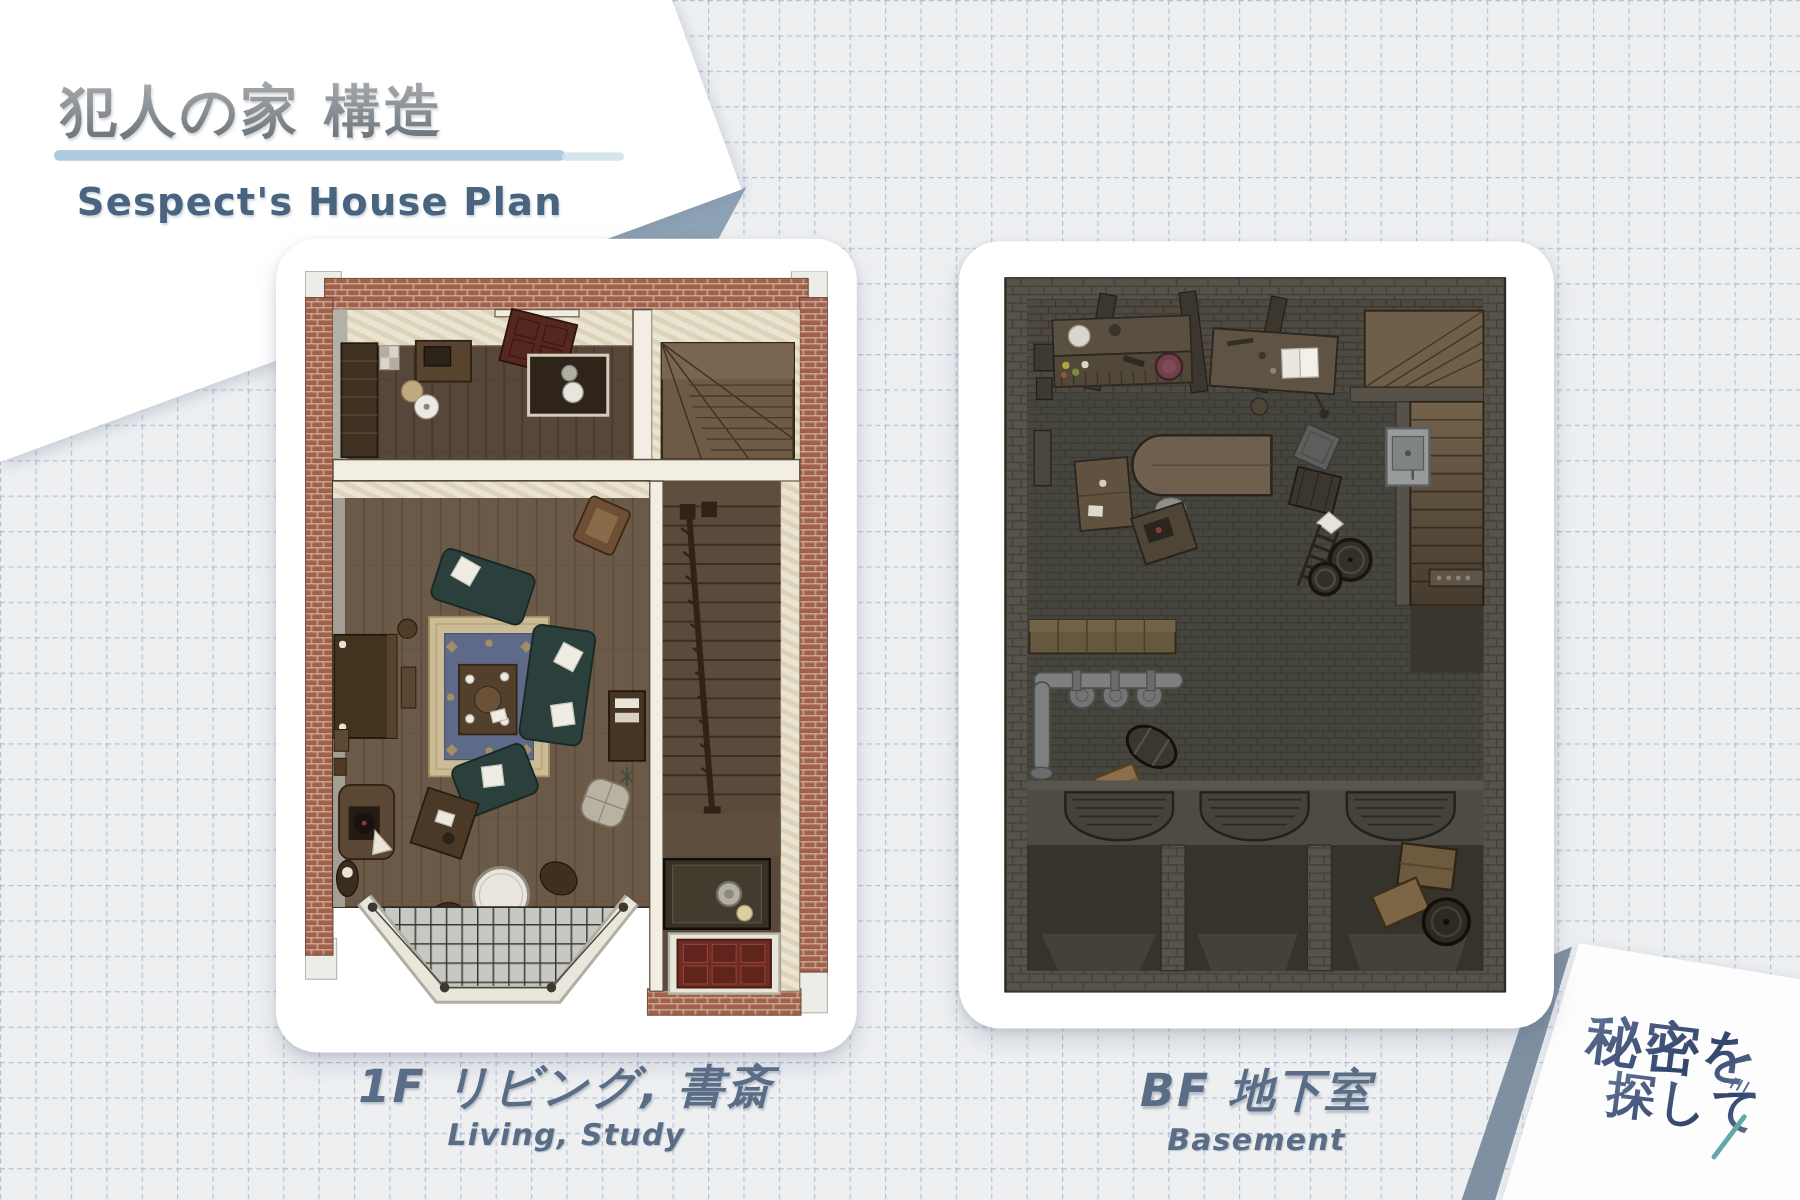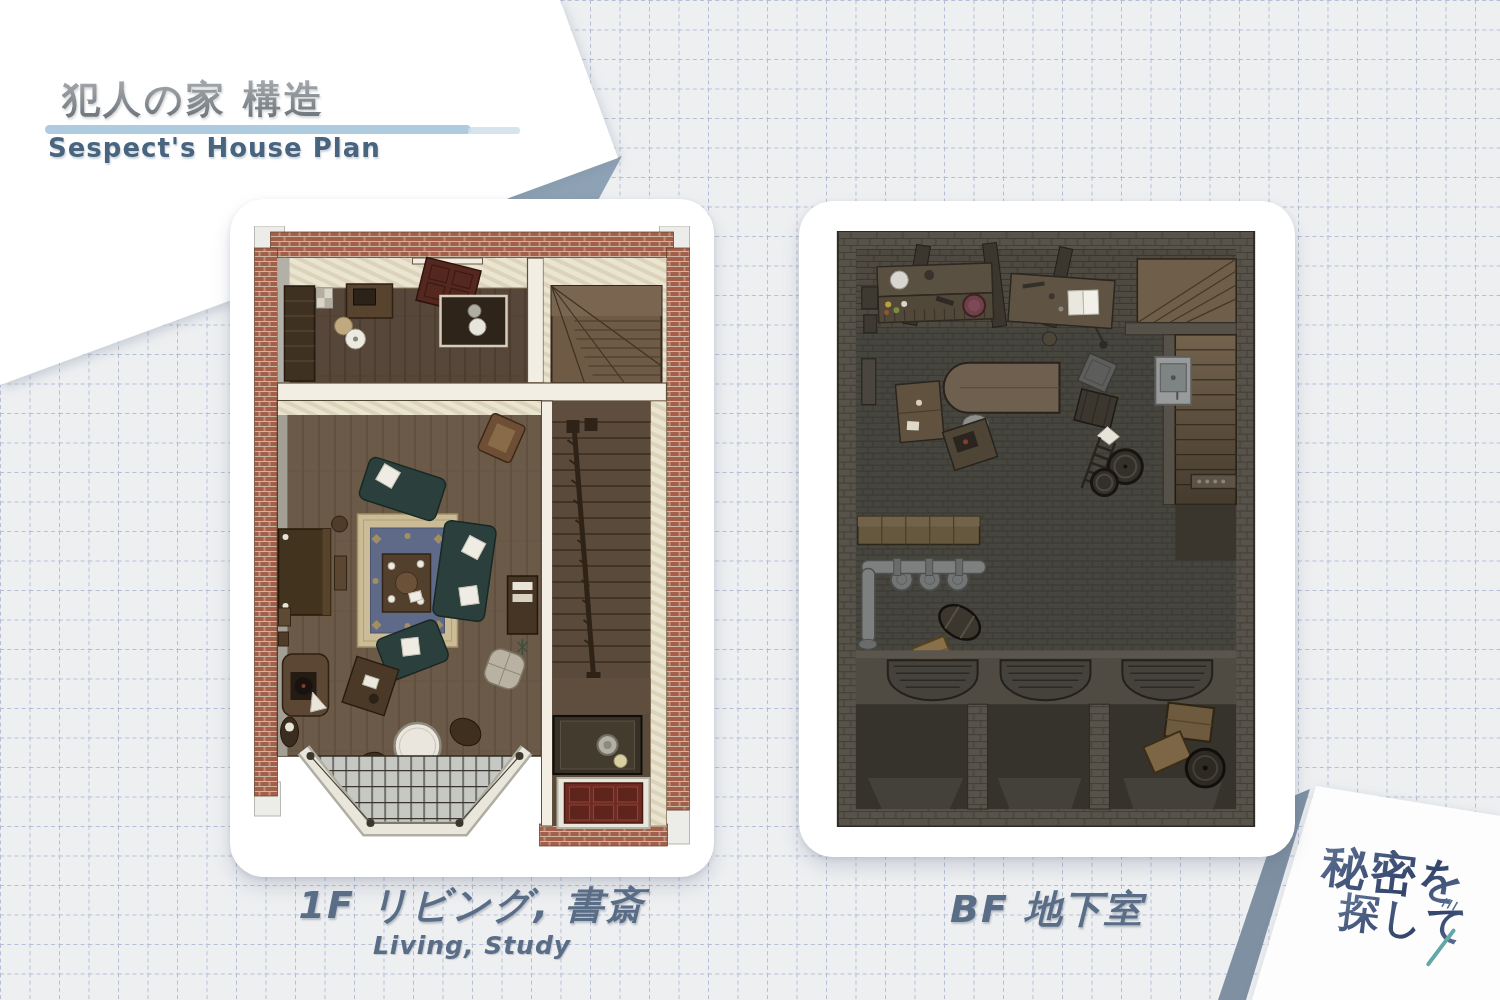--- a/index.html
+++ b/index.html
@@ -4,37 +4,37 @@
 <style>
   html,body{margin:0;padding:0;}
   body{
     width:1500px;height:1000px;position:relative;overflow:hidden;
     background:#edeff1;
     font-family:"DejaVu Sans","Liberation Sans",sans-serif;
   }
   .abs{position:absolute;}
   
   .title-jp{
-    position:absolute;left:46px;top:62px;margin:16px;
-    font-size:38px;font-weight:700;letter-spacing:3px;line-height:1.15;
+    position:absolute;left:46px;top:62px;margin:4px;
+    font-size:47px;font-weight:700;letter-spacing:3px;line-height:1.15;
     background:linear-gradient(180deg,#a6aaae 0%,#8d9297 45%,#667077 100%);
     -webkit-background-clip:text;background-clip:text;color:transparent;
     filter:drop-shadow(1px 2px 1px rgba(100,105,112,.28));
   }
   .title-underline{
     position:absolute;left:45px;top:125px;width:426px;height:9px;
     background:#aecbdf;border-radius:5px;
   }
   .title-underline-tail{
     position:absolute;left:468px;top:127px;width:52px;height:7px;
     background:#cfdfeb;border-radius:4px;opacity:.85;
   }
   .title-en{
-    position:absolute;left:48px;top:133px;margin:0;
-    font-size:26px;font-weight:700;letter-spacing:1px;color:#49647f;
+    position:absolute;left:48px;top:133px;margin:16px;
+    font-size:32px;font-weight:700;letter-spacing:1px;color:#49647f;
     text-shadow:1px 2px 2px rgba(73,100,127,.28);
   }
   
   .sticker{
     position:absolute;background:#ffffff;border-radius:34px;
     box-shadow:0 10px 18px rgba(100,110,135,.22),0 2px 5px rgba(100,110,135,.16);
   }
   .sticker-left{left:230px;top:199px;width:484px;height:678px;}
   .sticker-right{left:799px;top:201px;width:496px;height:656px;}
   .plan-svg{position:absolute;display:block;}
@@ -538,20 +538,21 @@
   </g>
 </svg>
 </div>
 
 <div class="caption caption-left">
   <p class="caption-jp">1F リビング, 書斎</p>
   <p class="caption-en">Living, Study</p>
 </div>
 <div class="caption caption-right">
   <p class="caption-jp">BF 地下室</p>
+  <p class="caption-en">Basement</p>
 </div>
 
 <div class="logo">
   <p class="logo-line logo-line1">秘密を</p>
   <p class="logo-line logo-line2">探して</p>
   <span class="logo-dashes">///</span>
   <span class="logo-slash"></span>
 </div>
 
 </body></html>

